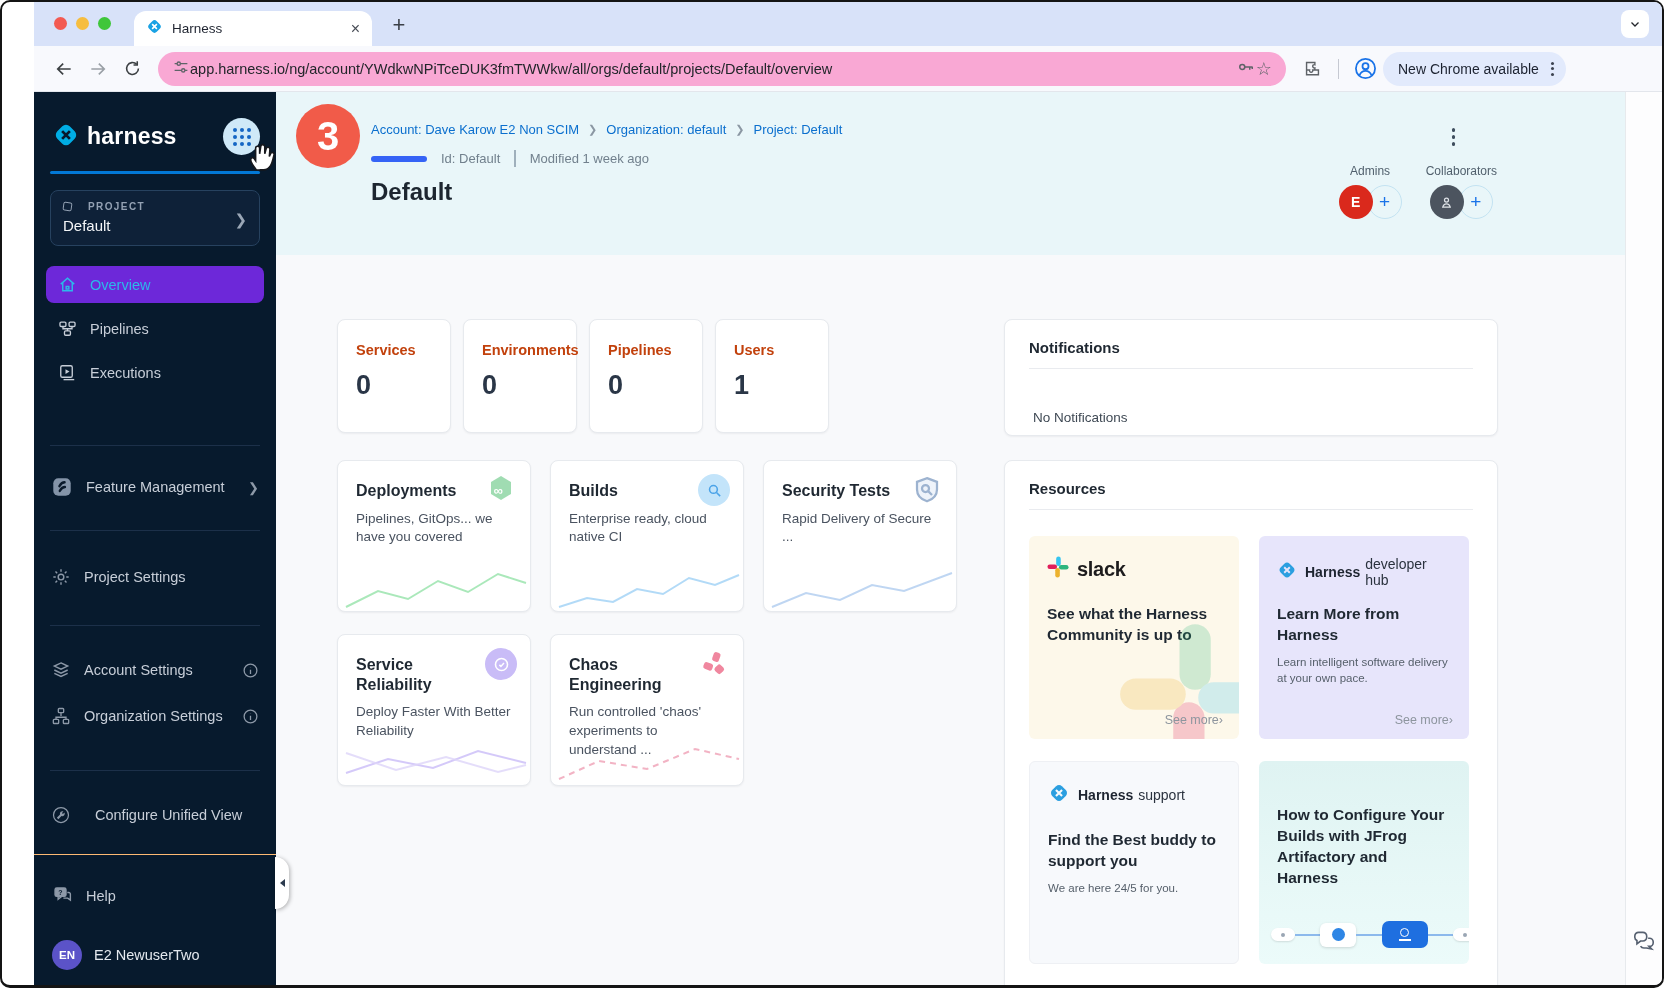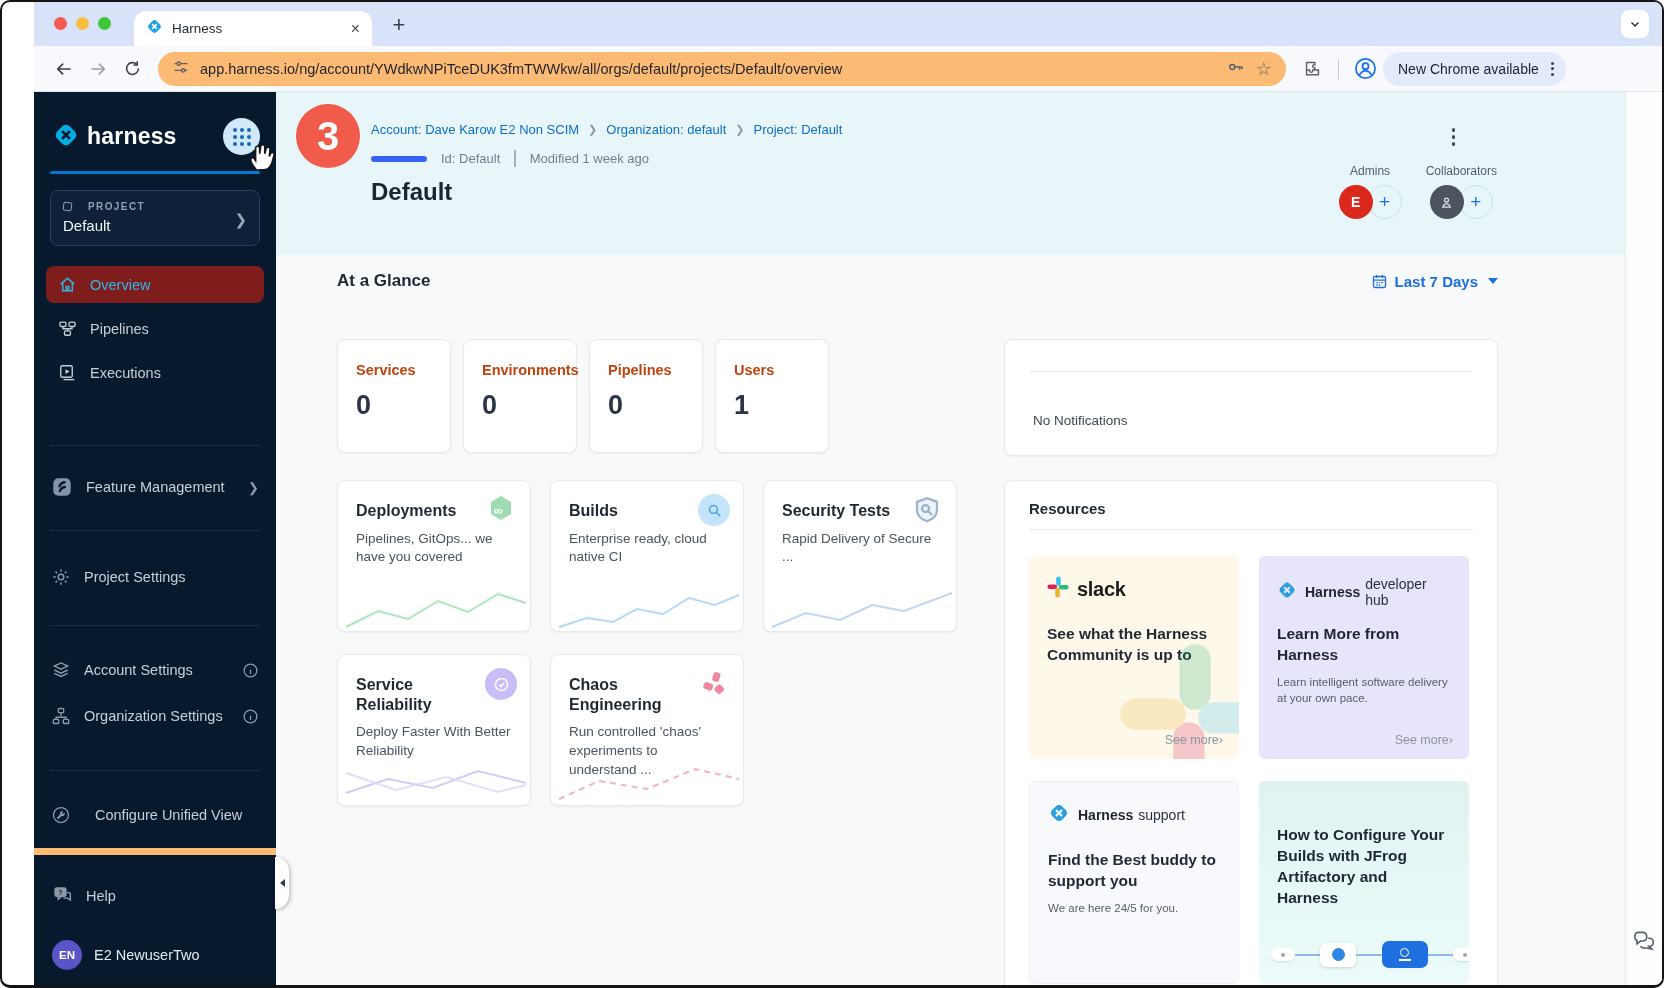--- a/index.html
+++ b/index.html
@@ -17,22 +17,22 @@
   .tab-title { font-size:13.5px; color:#1f2430; flex:1; }
   .tab-close { color:#474c55; font-size:16px; line-height:1; cursor:default; }
   .newtab { position:absolute; left:352px; top:10px; font-size:22px; color:#3a3f47; width:26px; height:26px;
             display:flex; align-items:center; justify-content:center; border-radius:50%; }
   .strip-chevron { position:absolute; right:13px; top:8px; width:28px; height:28px; background:#fff;
                    border-radius:8px; display:flex; align-items:center; justify-content:center; }
 
   .urlrow { height:46px; background:#f8f9fd; border-bottom:1px solid #e3e6ec; display:flex;
             align-items:center; padding:0 14px; gap:2px; }
   .navico { width:32px; height:32px; border-radius:50%; display:flex; align-items:center; justify-content:center; }
-  .urlpill { flex:1; max-width:1128px; height:34px; background:#fdba74; border-radius:17px; display:flex;
-             align-items:center; padding:0 14px; gap:10px; margin:0 8px; }
+  .urlpill { flex:1; max-width:1128px; height:34px; background:#f9a8d4; border-radius:17px; display:flex;
+             align-items:center; padding:0 14px; margin:0 8px; }
   .url-text { font-size:14.5px; color:#23262b; flex:1; white-space:nowrap; overflow:hidden; }
   .star-glyph { font-size:18px; color:#5f6368; }
   .vdiv { width:1px; height:20px; background:#c6c9d2; margin:0 8px; }
   .update-pill { background:#e2eafc; border-radius:17px; height:34px; display:flex; align-items:center;
                  padding:0 8px 0 15px; font-size:14px; color:#1c2230; gap:8px; white-space:nowrap; }
   .kdots { display:flex; flex-direction:column; gap:2.5px; padding:0 4px; }
   .kdots i { width:3px; height:3px; border-radius:50%; background:#3c4250; }
 
   
   .app { display:flex; height:894px; }
@@ -51,26 +51,26 @@
   .project-card { margin:16px 16px 0; background:#0e2138; border:1px solid #27425f; border-radius:8px;
                   padding:10px 12px 11px; position:relative; }
   .project-label { font-size:10px; letter-spacing:1.4px; color:#93a1b3; display:flex; align-items:center; gap:16px; font-weight:700; }
   .cube { width:9px; height:9px; border:1.3px solid #93a1b3; border-radius:2px; transform:rotate(8deg); }
   .project-name { color:#f4f6f8; font-size:15px; margin-top:5px; }
   .proj-chev { position:absolute; right:12px; top:20px; color:#9aa7b6; font-size:15px; }
   .nav { margin:20px 12px 0; display:flex; flex-direction:column; gap:7px; }
   .nav-item { display:flex; align-items:center; gap:13px; padding:9px 12px; border-radius:8px;
               font-size:14.5px; color:#c7ced8; }
   .nav-item svg { flex-shrink:0; }
-  .nav-item.active { background:#7f1d1d; color:#2cb9ea; }
+  .nav-item.active { background:#6d28d9; color:#2cb9ea; }
   .sdivider { height:1px; background:#1c3049; margin:0 16px; }
   .side-link { display:flex; align-items:center; gap:13px; padding:8px 17px; font-size:14.5px; color:#c7ced8; }
   .side-link .grow { flex:1; }
   .fm-chev { color:#8d99a8; font-size:13px; }
-  .sidebar-bottom { margin-top:auto; border-top:7px solid #fdba74; padding:22px 16px 16px; }
+  .sidebar-bottom { margin-top:auto; border-top:1px solid #fdba74; padding:22px 16px 16px; }
   .user-row { display:flex; align-items:center; gap:12px; margin-top:26px; padding-left:2px; }
   .user-avatar { width:30px; height:30px; border-radius:50%; background:#5b53c8; color:#fff; font-size:11.5px;
                  font-weight:700; display:flex; align-items:center; justify-content:center; }
   .user-name { font-size:14.5px; color:#e4e9ef; }
   .collapse-handle { position:absolute; right:-13px; top:765px; width:14px; height:52px; background:#fff;
                      border-radius:0 26px 26px 0; box-shadow:1px 1px 4px rgba(0,0,0,.3); display:flex;
                      align-items:center; justify-content:center; }
   .tri-left { width:0; height:0; border-top:4px solid transparent; border-bottom:4px solid transparent;
               border-right:5px solid #2c3b4e; }
 
@@ -447,32 +447,20 @@
                     <path d="M6 19.5c.8-3.6 3-5.5 6-5.5s5.2 1.9 6 5.5z"></path>
                   </svg>
               </span>
               <span class="plus-btn">+</span>
             </div>
           </div>
         </div>
       </header>
 
       <div class="body">
-        <div class="body-head">
-          <h2 class="section-title">At a Glance</h2>
-          <div class="date-range">
-            <svg width="17" height="17" viewBox="0 0 24 24" fill="none" stroke="#1b6fe0" stroke-width="1.9">
-                <rect x="3.5" y="5" width="17" height="15.5" rx="2"></rect>
-                <path d="M3.5 10h17M8 2.8V7M16 2.8V7"></path>
-                <path d="M7.5 13.5h2M11 13.5h2M14.5 13.5h2M7.5 17h2M11 17h2"></path>
-              </svg>
-            <span>Last 7 Days</span>
-            <span class="caret-down"></span>
-          </div>
-        </div>
 
         <div class="columns">
           <div class="left-col">
             <div class="stats">
               <div class="stat-card">
                 <div class="stat-label">Services</div>
                 <div class="stat-value">0</div>
               </div>
               <div class="stat-card">
                 <div class="stat-label">Environments</div>
@@ -559,20 +547,21 @@
                 </span>
                 <svg class="spark" width="194" height="46" viewBox="0 0 194 46">
                     <polyline points="8,40 48,22 96,30 144,10 188,20" fill="none" stroke="#f0a6ba" stroke-width="2" stroke-dasharray="6 5" opacity=".85"></polyline>
                   </svg>
               </div>
             </div>
           </div>
 
           <div class="right-col">
             <section class="panel notifications">
+              <h3 class="panel-title">Notifications</h3>
               <div class="panel-rule"></div>
               <div class="empty-text">No Notifications</div>
             </section>
 
             <section class="panel resources">
               <h3 class="panel-title">Resources</h3>
               <div class="panel-rule"></div>
               <div class="tiles">
 
                 <div class="tile t-slack">

